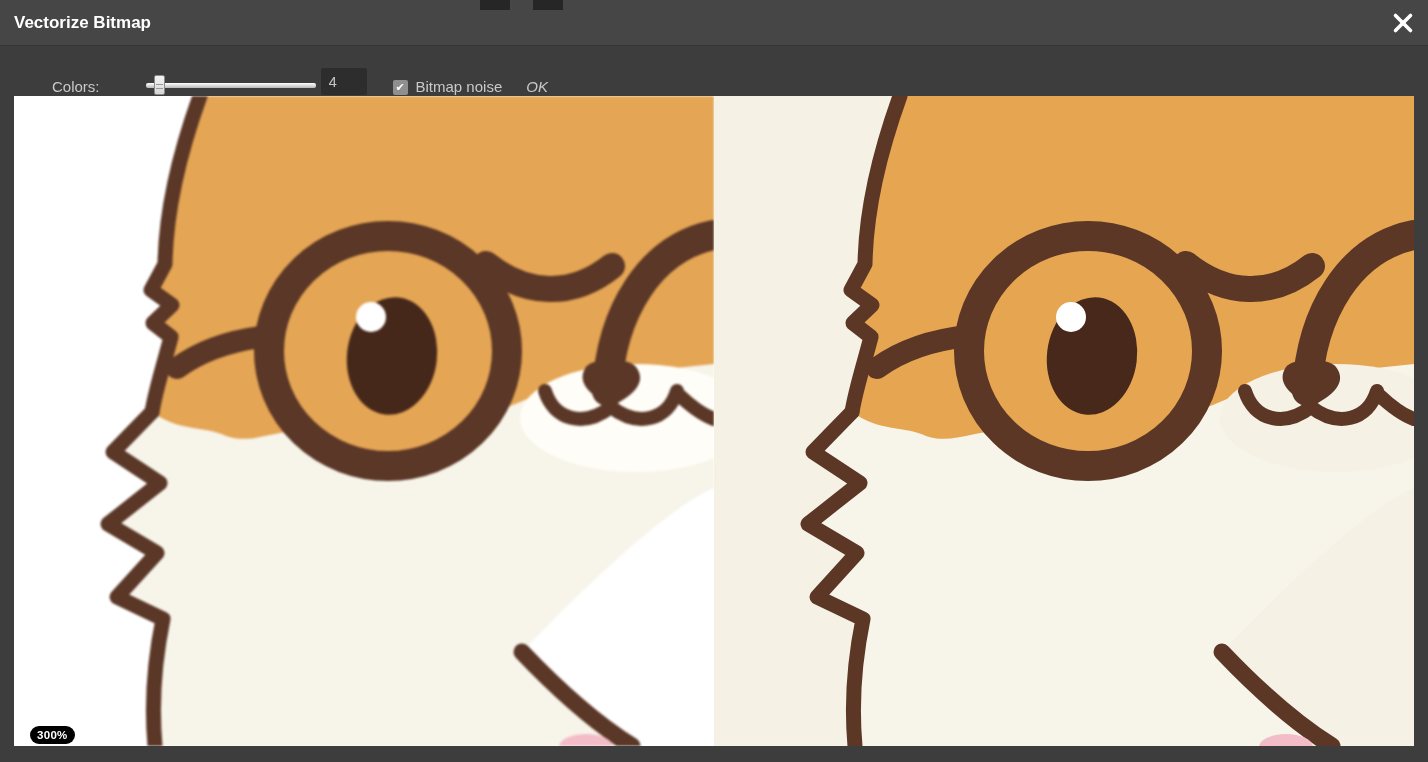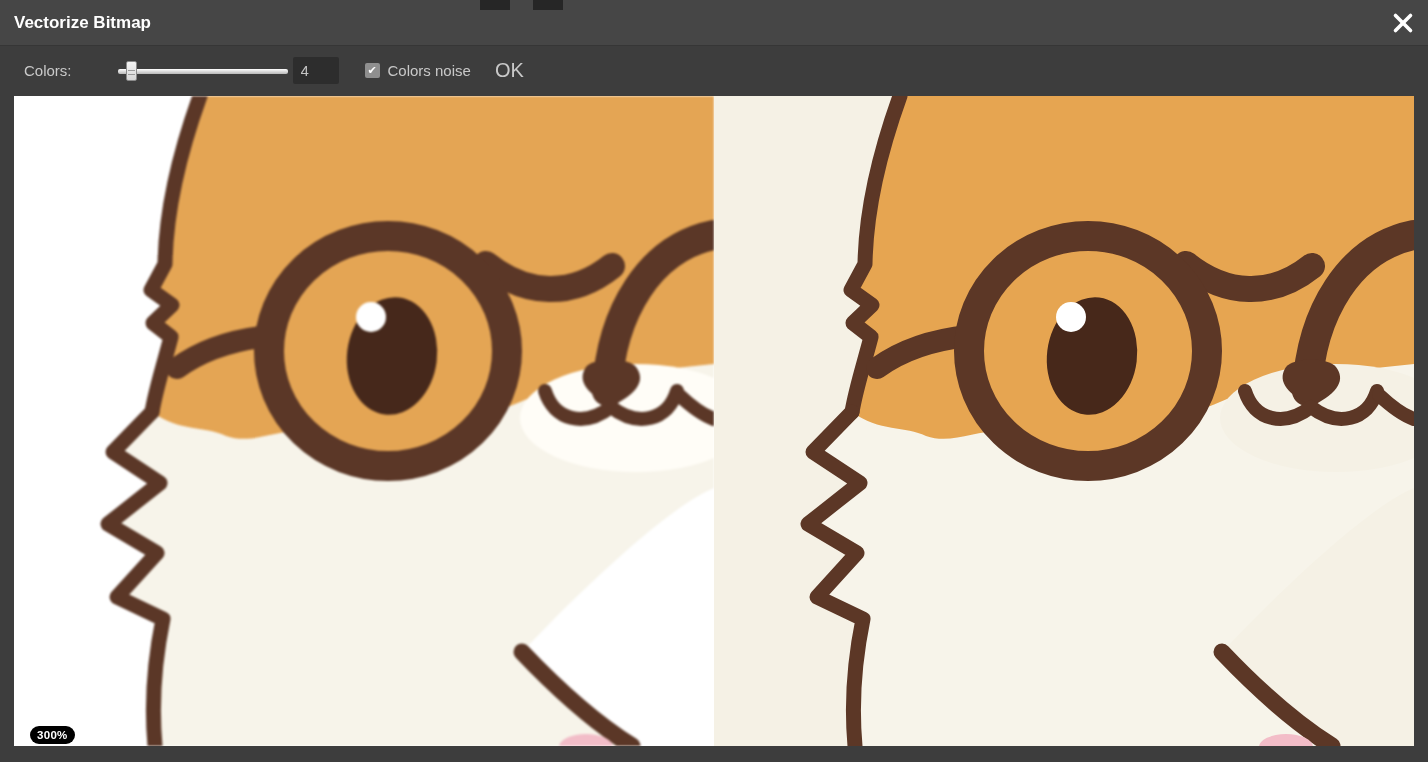--- a/index.html
+++ b/index.html
@@ -19,22 +19,22 @@
   .tab-stub{position:absolute;top:0;height:10px;width:30px;background:#262626;}
   .tab-stub.one{left:480px;}
   .tab-stub.two{left:533px;}
   .close-btn{
     position:absolute;right:8px;top:6px;width:34px;height:34px;
     display:flex;align-items:center;justify-content:center;cursor:pointer;
   }
   
   .toolbar{
     height:49px;background:var(--toolbar-bg,#3d3d3d);
-    display:flex;align-items:center;padding:0 24px;box-sizing:border-box;
-    color:var(--toolbar-text,#c9c9c9);font-size:15px;
+    display:flex;align-items:flex-end;padding:0 24px;box-sizing:border-box;
+    color:var(--toolbar-text,#c9c9c9);font-size:15px;margin-left:28px;
   }
   .colors-label{color:var(--toolbar-text,#c9c9c9);}
   .slider{
     margin-left:46px;width:170px;height:20px;position:relative;cursor:pointer;
   }
   .slider-track{
     position:absolute;left:0;right:0;top:8px;height:5px;
     background:linear-gradient(#ffffff,#b9b9b9);border-radius:2px;
   }
   .slider-handle{
@@ -50,21 +50,21 @@
     font-family:"Liberation Sans",sans-serif;box-sizing:border-box;border-radius:2px;
   }
   .checkbox{
     margin-left:26px;width:15px;height:15px;border-radius:2px;
     background:#8f8f8f;display:flex;align-items:center;justify-content:center;
     cursor:pointer;flex:0 0 auto;
   }
   .checkbox .glyph{display:none;color:#fff;font-size:11px;line-height:15px;}
   .checkbox.checked .glyph{display:block;}
   .reduce-noise-label{margin-left:8px;cursor:pointer;}
-  .ok-button{margin-left:24px;cursor:pointer;color:var(--toolbar-text,#c9c9c9);background:none;border:none;font-size:20px;font-family:"Liberation Sans",sans-serif;padding:0;}
+  .ok-button{margin-left:24px;cursor:pointer;color:var(--toolbar-text,#c9c9c9);background:none;border:none;font-size:15px;font-family:"Liberation Sans",sans-serif;padding:0;font-style:italic;}
   
   .preview{
     position:absolute;left:14px;right:14px;top:96px;bottom:16px;
     display:flex;overflow:hidden;
   }
   .pane{flex:1 1 50%;position:relative;overflow:hidden;}
   .pane-left{background:var(--canvas-left-bg,#ffffff);--pane-bg:var(--canvas-left-bg,#ffffff);--muzzle:var(--muzzle-white,#fffdf7);}
   .pane-right{background:var(--canvas-right-bg,#f5f1e5);--pane-bg:var(--canvas-right-bg,#f5f1e5);--muzzle:var(--canvas-right-bg,#f5f1e5);}
   .fox{display:block;width:100%;height:100%;}
   .pane-left .fox{filter:blur(1.2px) saturate(0.97);}
@@ -125,21 +125,21 @@
 <div class="toolbar">
   <span class="colors-label">Colors:</span>
   <div class="slider">
     <div class="slider-track"></div>
     <div class="slider-handle" style="left: 5%;"></div>
   </div>
   <input class="colors-input" type="text" value="4" style="">
   <div class="checkbox checked">
     <span class="glyph">✔</span>
   </div>
-  <span class="reduce-noise-label">Colors noise</span>
+  <span class="reduce-noise-label">Bitmap noise</span>
   <button class="ok-button">OK</button>
 </div>
 
 <div class="preview">
   <div class="pane pane-left">
     <svg class="fox" viewBox="0 0 700 650">
       <use href="#fox"></use>
     </svg>
   </div>
   <div class="pane pane-right">

